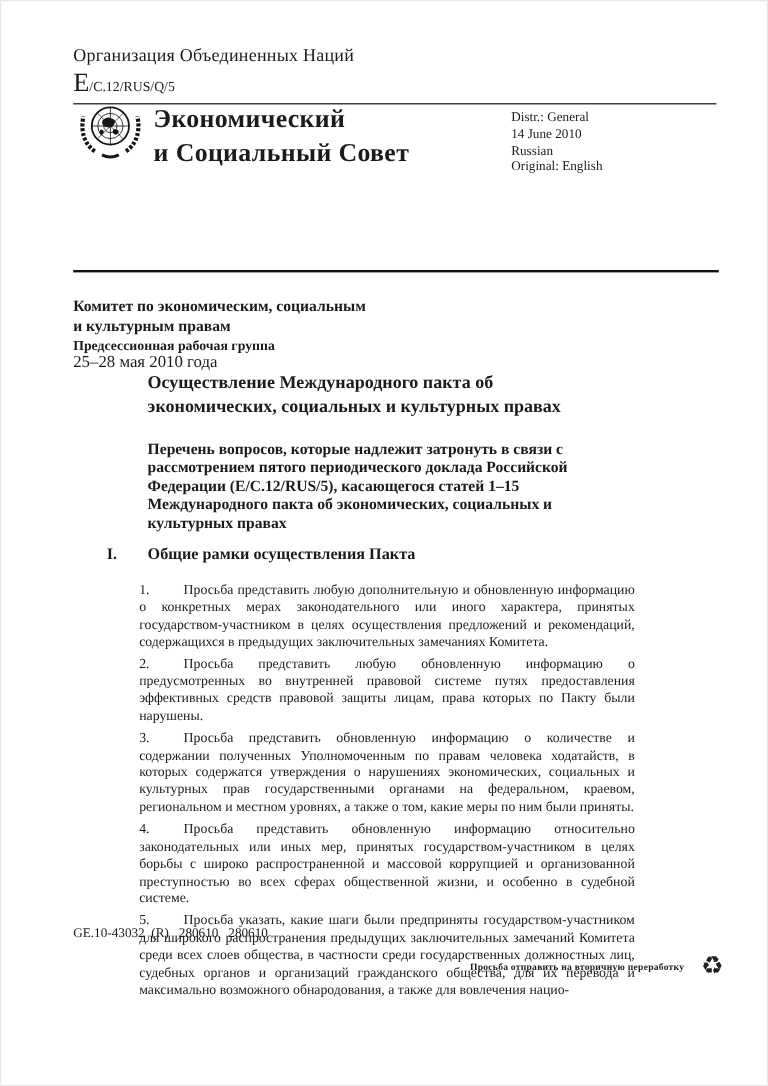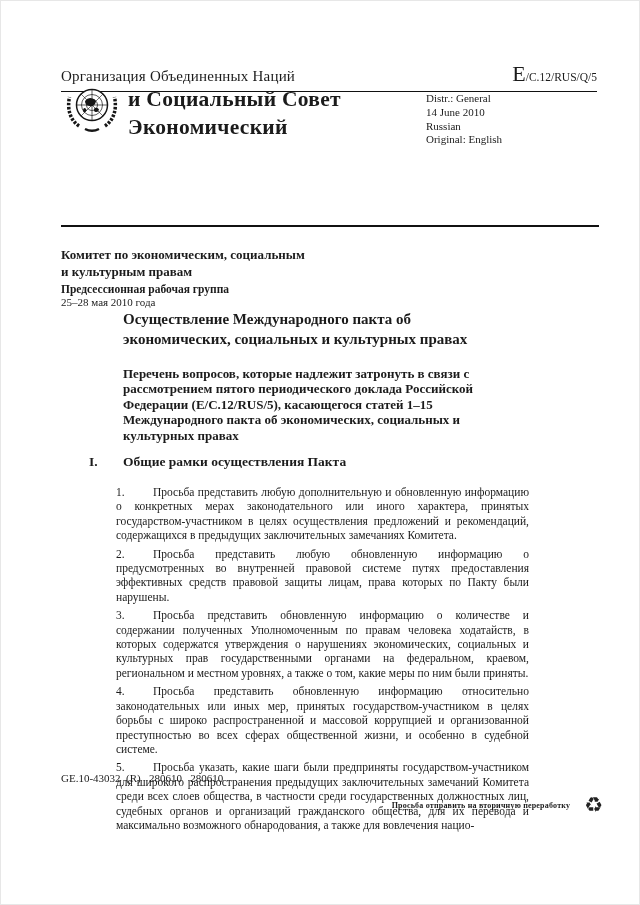--- a/index.html
+++ b/index.html
@@ -9,41 +9,42 @@
     margin:0 auto;
     background:#ffffff;
     border:1px solid #e7e7e7;
     box-sizing:border-box;
     font-family:"Liberation Serif", serif;
     color:#1b1b1b;
     overflow:hidden;
   }
   
   .header-row{
-    position:absolute;left:60px;right:42px;top:60px;
+    position:absolute;left:60px;right:42px;top:38px;
     display:flex;justify-content:space-between;align-items:baseline;
     border-bottom:1.5px solid #111;
     padding-bottom:4px;
+    flex-direction:column;
   }
   .org-name{font-size:15px;letter-spacing:.2px;}
   .doc-symbol{white-space:nowrap;}
   .doc-symbol .big-e{font-size:22px;}
   .doc-symbol .rest{font-size:11.5px;text-align:right;}
   .emblem{position:absolute;left:62px;top:82px;}
   .council-title{
     position:absolute;left:127px;top:84px;
     font-size:21.5px;font-weight:bold;line-height:28px;letter-spacing:.3px;
   }
   .distr-block{position:absolute;left:425px;top:91px;font-size:11px;line-height:13.8px;}
   .thick-rule{position:absolute;left:60px;right:40px;top:224px;height:2px;background:#111;}
   
   .committee{position:absolute;left:60px;top:231px;margin-top:14px;}
   .committee .name{font-size:13px;font-weight:bold;line-height:17px;}
   .committee .wg{font-size:11.5px;font-weight:bold;line-height:14px;margin-top:2px;}
-  .committee .dates{font-size:11px;line-height:13px;}
+  .committee .dates{font-size:14px;line-height:13px;}
   
   .doc-title{
     position:absolute;left:122px;top:308px;width:378px;
     font-size:15px;font-weight:bold;line-height:20px;
   }
   .doc-subtitle{
     position:absolute;left:122px;top:365px;width:382px;
     font-size:13px;font-weight:bold;line-height:15.4px;
   }
   
@@ -91,22 +92,22 @@
       <line x1="36" y1="22" x2="80" y2="66" stroke="#161616" stroke-width="1.2"></line>
       <line x1="80" y1="22" x2="36" y2="66" stroke="#161616" stroke-width="1.2"></line>
 
       <path d="M44,36 q7,-9 15,-5 q9,2 6,9 q-4,8 -12,6 q-9,-1 -9,-10z" fill="#161616"></path>
       <path d="M63,50 q7,-2 9,3 q-1,6 -7,5 q-5,-2 -2,-8z" fill="#161616"></path>
       <path d="M42,50 q5,0 5,5 q-2,5 -6,3 q-3,-4 1,-8z" fill="#161616"></path>
     </svg>
   </div>
 
   <div class="council-title">
+    <div>Экономический</div>
     <div>и Социальный Совет</div>
-    <div>Экономический</div>
   </div>
 
   <div class="distr-block">
     <div>Distr.: General</div>
     <div>14 June 2010</div>
     <div>Russian</div>
     <div>Original: English</div>
   </div>
 
   <div class="thick-rule"></div>

